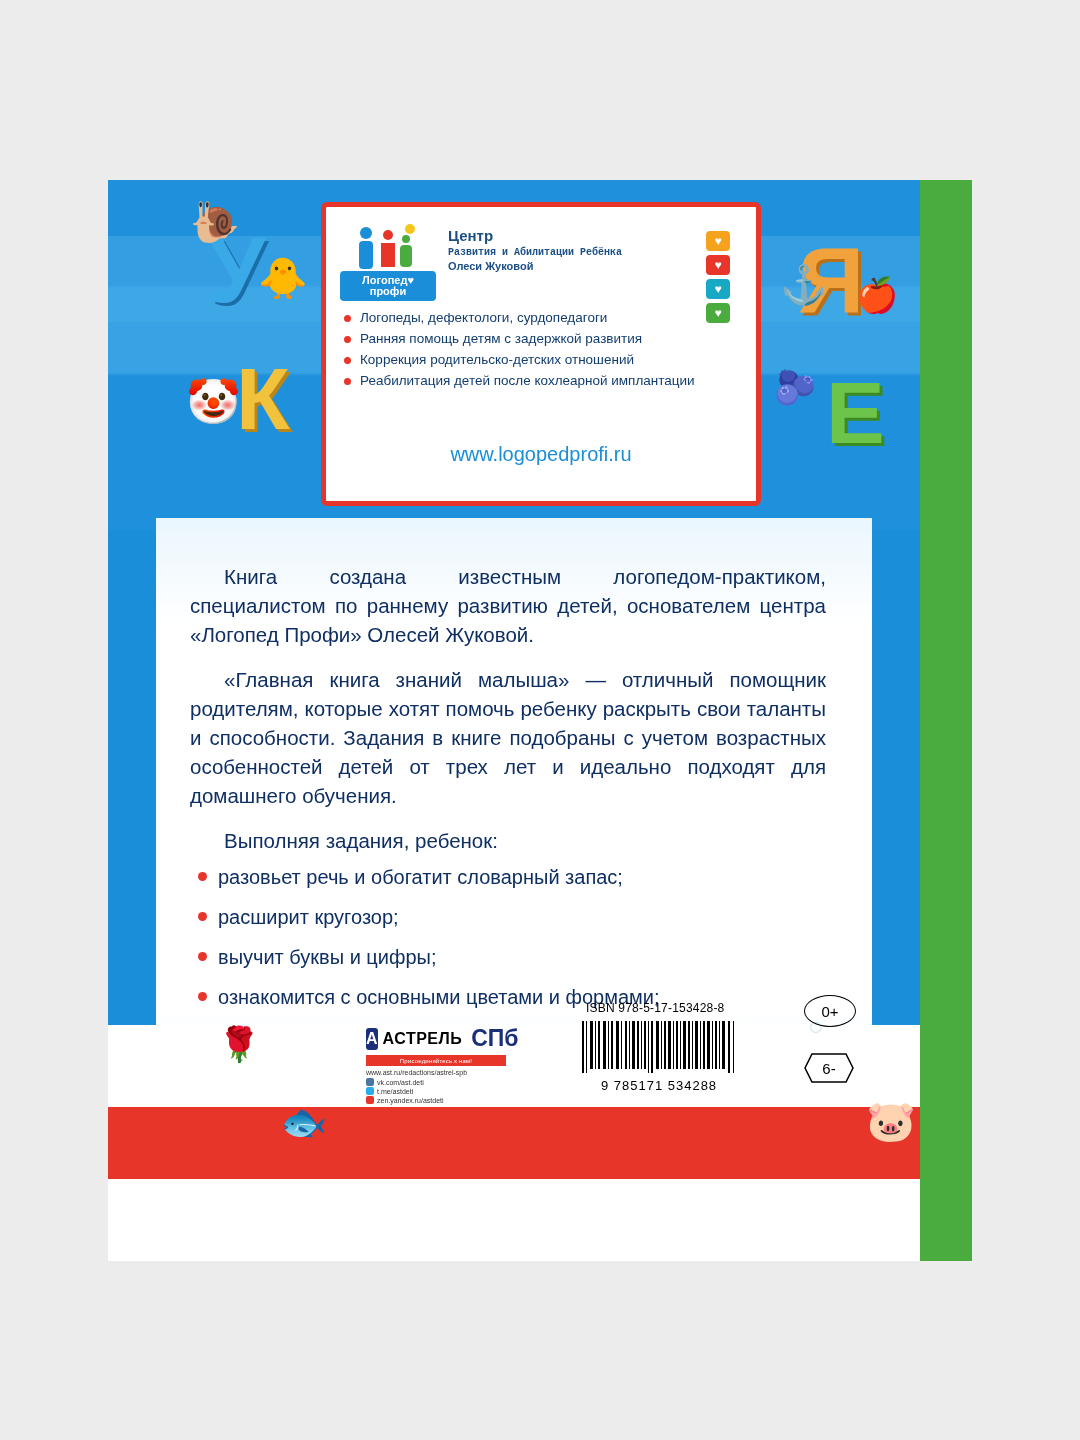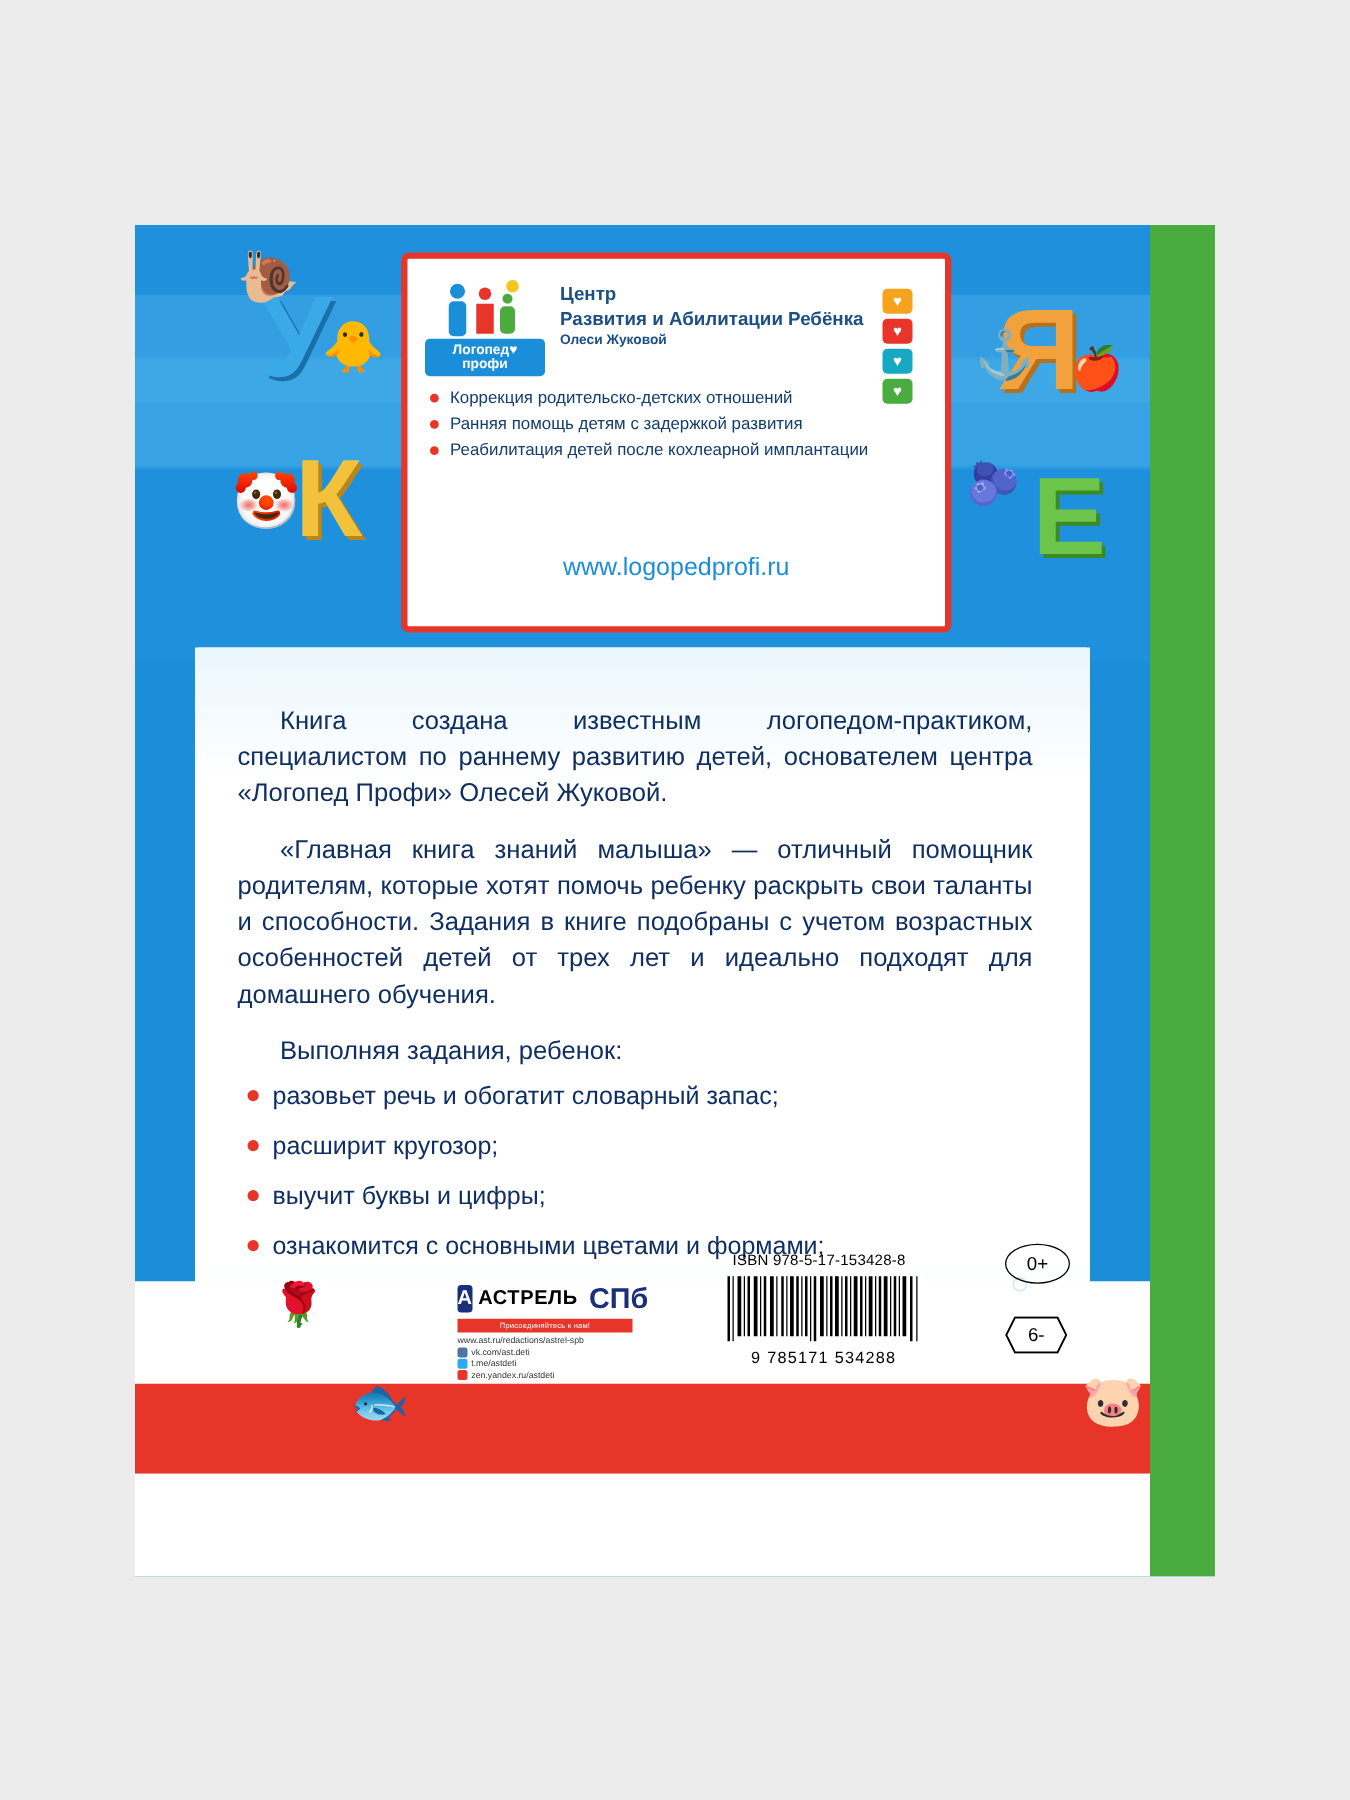--- a/index.html
+++ b/index.html
@@ -67,21 +67,21 @@
     position:absolute;left:0;top:50px;width:96px;height:30px;
     background:#1a8ed8;border-radius:4px;color:#fff;
     font-size:11px;line-height:11px;font-weight:bold;
     display:flex;flex-direction:column;align-items:center;justify-content:center;
   }
   .logo-word span{display:block;}
   .center-title{
     position:absolute;left:108px;top:6px;width:290px;color:#16457e;
   }
   .center-title .l1{font-size:15px;font-weight:bold;color:#1b4f86;}
-  .center-title .l2{font-size:15px;font-weight:bold;color:#1b4f86;margin-top:3px;}
+  .center-title .l2{font-size:10px;font-weight:bold;color:#1b4f86;margin-top:3px;font-family:Liberation Mono, monospace;}
   .center-title .l3{font-size:11px;font-weight:bold;color:#1b4f86;margin-top:2px;}
   .hearts{
     position:absolute;right:12px;top:10px;width:26px;
   }
   .heart{
     width:24px;height:20px;border-radius:4px;margin-bottom:4px;
     display:flex;align-items:center;justify-content:center;color:#fff;font-size:12px;
   }
   .h1{background:#f5a21c;}
   .h2{background:#e8352a;}
@@ -237,22 +237,23 @@
       </div>
       <div class="hearts">
         <div class="heart h1">♥</div>
         <div class="heart h2">♥</div>
         <div class="heart h3">♥</div>
         <div class="heart h4">♥</div>
       </div>
     </div>
 
     <ul class="bullets">
+      <li>Логопеды, дефектологи, сурдопедагоги</li>
+      <li>Ранняя помощь детям с задержкой развития</li>
       <li>Коррекция родительско-детских отношений</li>
-      <li>Ранняя помощь детям с задержкой развития</li>
       <li>Реабилитация детей после кохлеарной имплантации</li>
     </ul>
 
     <div class="site">www.logopedprofi.ru</div>
   </div>
 
   <div class="content-panel">
     <div class="content-inner"></div>
   </div>
 

